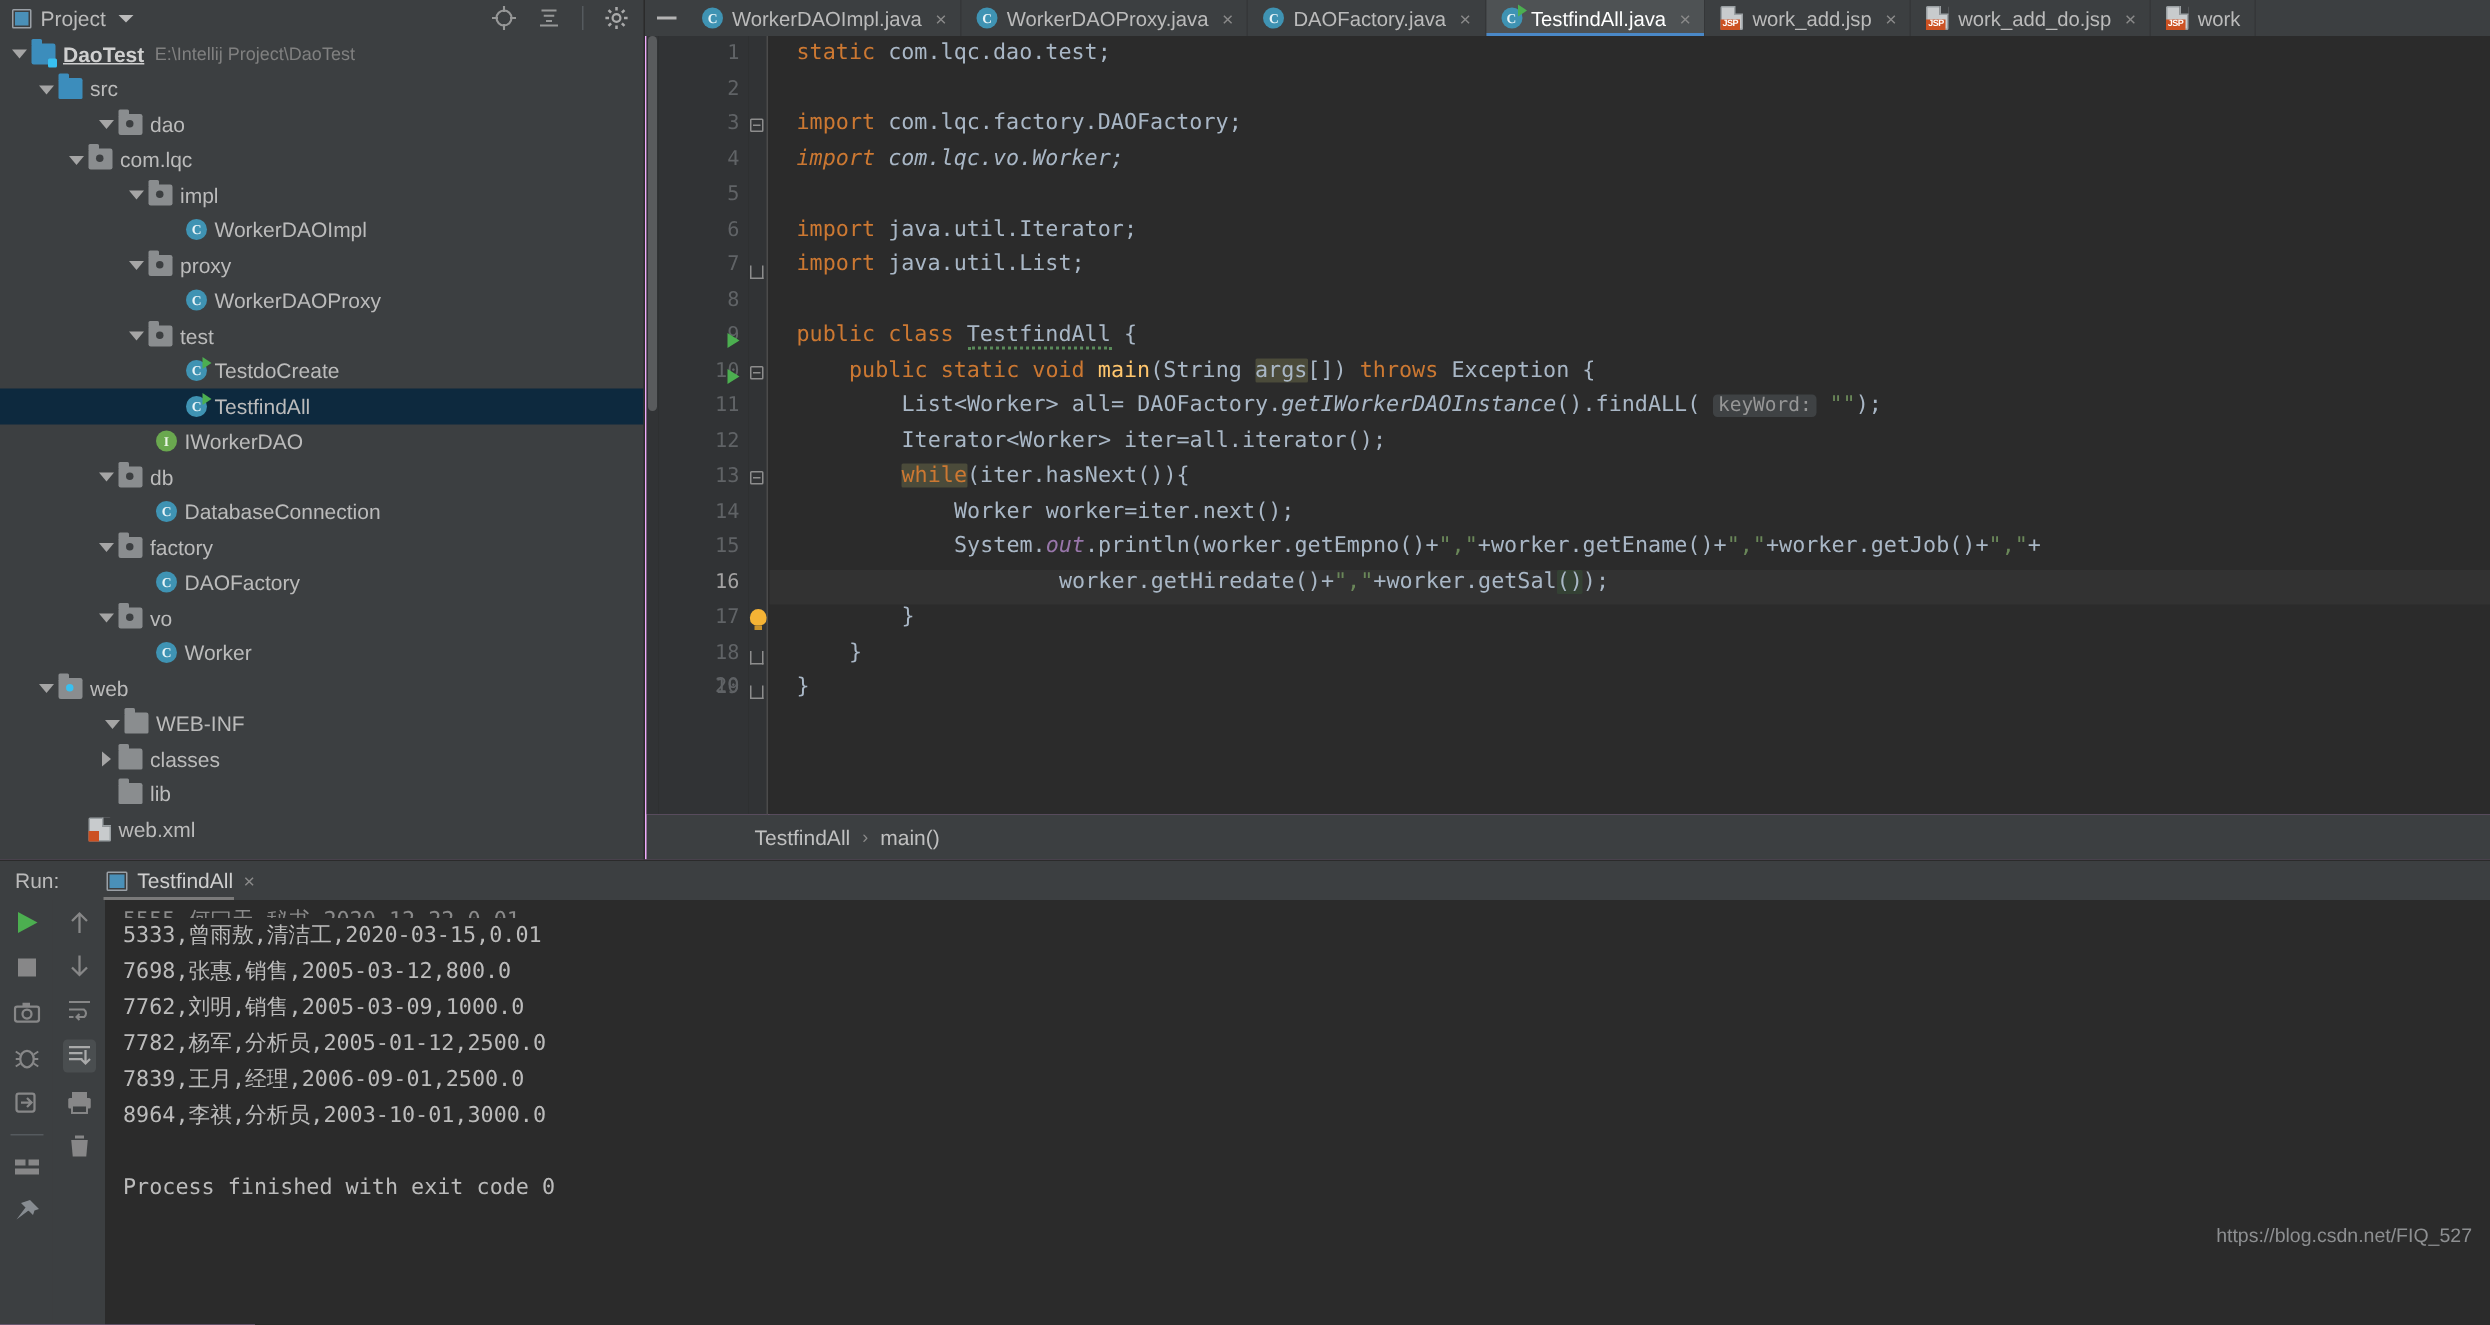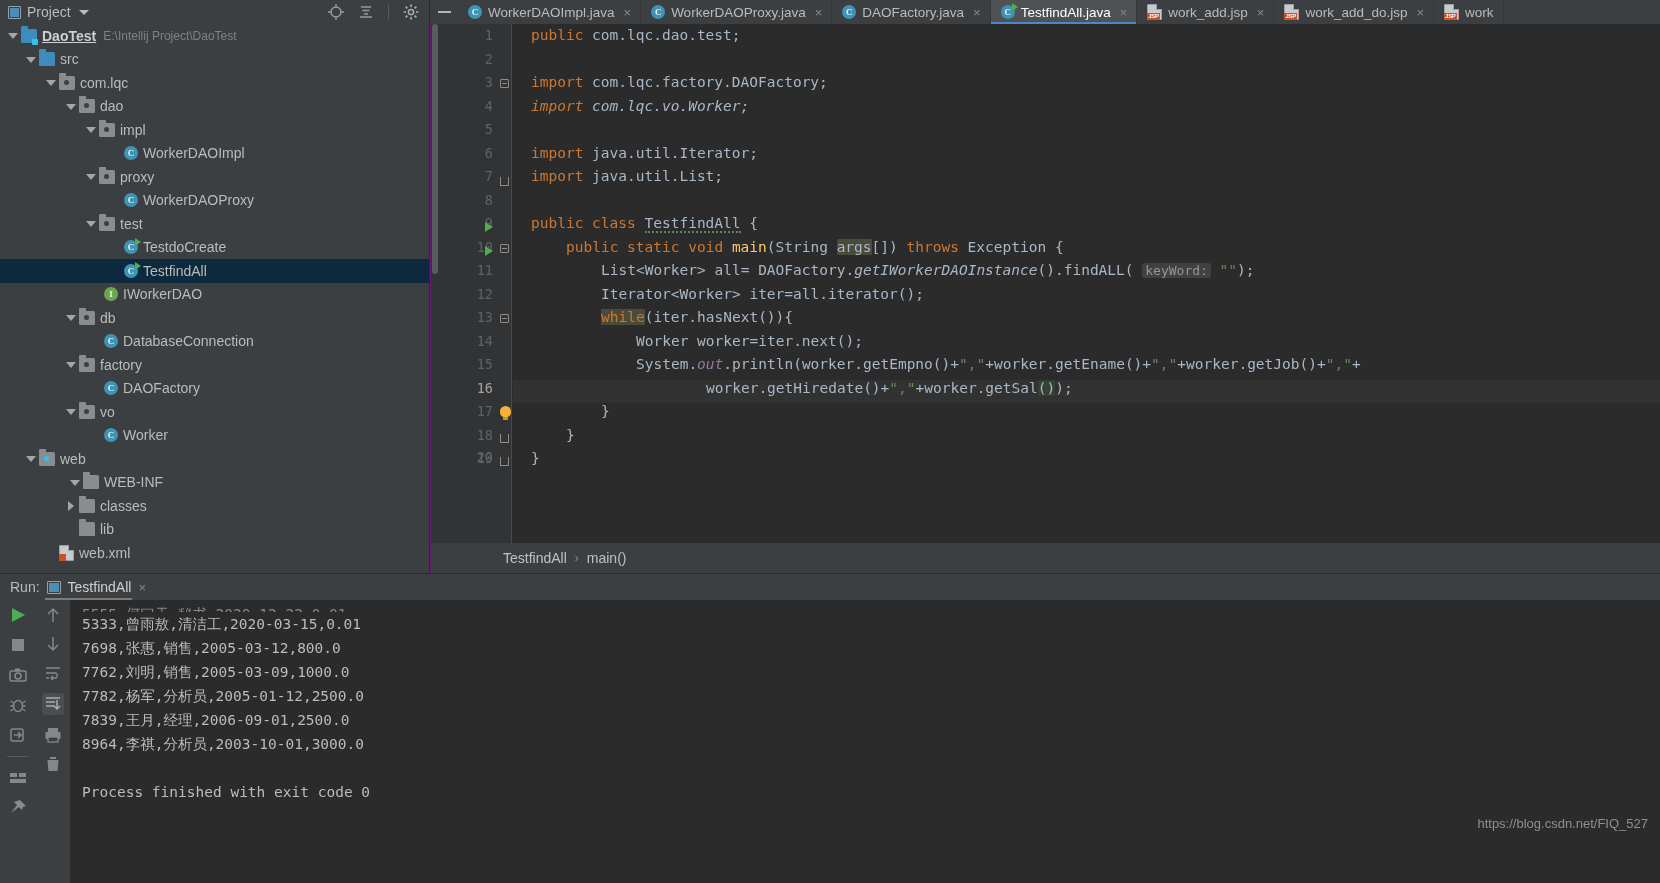--- a/index.html
+++ b/index.html
@@ -2,21 +2,21 @@
 <html><head>
 <meta charset="utf-8">
 <style>
   * { box-sizing: border-box; margin: 0; padding: 0; }
   html, body {
     width: 1660px; height: 883px;
     background: #3c3f41;
     font-family: "Liberation Sans", sans-serif;
     overflow: hidden;
   }
-  .app { position: relative; width: 1660px; height: 883px; background: #701a75; }
+  .app { position: relative; width: 1660px; height: 883px; background: #f0abfc; }
 
   
   .topbar { position: absolute; left:0; top:0; width:1660px; height:24px; background:#3c3f41; display:flex; }
   .proj-header {
     width: 430px; height: 24px; background:#3c3f41;
     display:flex; align-items:center; padding-left:8px; gap:6px;
     border-right: 1px solid #2b2b2b;
   }
   .proj-icon {
     width:13px; height:13px; border:1.6px solid #9aa0a6; border-radius:1px;
@@ -211,21 +211,21 @@
     position:absolute; left:431px; top:543px; width:1229px; height:30px;
     background:#3c3f41; display:flex; align-items:center; padding-left:72px;
     font-size:14px; color:#c0c0c0; gap:8px;
   }
   .bc-sep { color:#8a8a8a; font-size:12px; }
 
   
   .runpanel { position:absolute; left:0; top:573px; width:1660px; height:310px; background:#3c3f41; }
   .run-header {
     position:absolute; left:0; top:0; width:1660px; height:27px;
-    display:flex; align-items:center; padding-left:10px; gap:1px;
+    display:flex; align-items:center; padding-left:10px; gap:25px;
     border-top:1px solid #2b2b2b;
   }
   .run-label { font-size:14px; color:#bbbbbb; }
   .run-tab {
     display:flex; align-items:center; gap:7px; font-size:14px; color:#cfcfcf;
     position:relative; padding:0 8px 0 6px; height:27px;
   }
   .run-tab::after{ content:""; position:absolute; left:4px; bottom:1px; right:22px; height:2px; background:#7a7a7a; }
   .run-tab-ico {
     width:14px;height:13px; border:1.5px solid #9aa0a6; border-radius:1px; position:relative;
@@ -343,30 +343,30 @@
       <span class="tree-label bold">DaoTest</span>
       <span class="tree-path">E:\Intellij Project\DaoTest</span>
     </div>
 
     <div class="tree-row" style="padding-left:24px;">
       <span class="arrow down"></span>
       <span class="f-ico folder-blue"></span>
       <span class="tree-label">src</span>
     </div>
 
+    <div class="tree-row" style="padding-left:64px;">
+      <span class="arrow down"></span>
+      <span class="f-ico folder-pkg"></span>
+      <span class="tree-label">dao</span>
+    </div>
+
     <div class="tree-row" style="padding-left:44px;">
       <span class="arrow down"></span>
       <span class="f-ico folder-pkg"></span>
       <span class="tree-label">com.lqc</span>
-    </div>
-
-    <div class="tree-row" style="padding-left:64px;">
-      <span class="arrow down"></span>
-      <span class="f-ico folder-pkg"></span>
-      <span class="tree-label">dao</span>
     </div>
 
     <div class="tree-row" style="padding-left:84px;">
       <span class="arrow down"></span>
       <span class="f-ico folder-pkg"></span>
       <span class="tree-label">impl</span>
     </div>
 
     <div class="tree-row" style="padding-left:124px;">
       <span class="cls-wrap">
@@ -522,21 +522,21 @@
       <span class="fold-minus" style="left:1px; top:220px;"></span>
       <span class="fold-minus" style="left:1px; top:290px;"></span>
       <span class="bulb" style="left:1px; top:382px;"></span>
       <span class="fold-end" style="left:1px; top:410px;"></span>
       <span class="fold-end" style="left:1px; top:433px;"></span>
     </div>
 
     <div class="code-area">
       <div class="caret-line" style="top:355.5px;"></div>
 
-      <div class="crow" style="top:0px; left:18px;"><span class="kw">public</span><span> com.lqc.dao.test;</span></div>
+      <div class="crow" style="top:0px; left:18px;"><span class="kw">static</span><span> com.lqc.dao.test;</span></div>
 
       <div class="crow" style="top:47px; left:18px;"><span class="kw">import</span><span> com.lqc.factory.DAOFactory;</span></div>
       <div class="crow" style="top:70.5px; left:18px;font-style:italic;"><span class="kw">import</span><span> com.lqc.vo.Worker;</span></div>
 
       <div class="crow" style="top:117.5px; left:18px;"><span class="kw">import</span><span> java.util.Iterator;</span></div>
       <div class="crow" style="top:141px; left:18px;"><span class="kw">import</span><span> java.util.List;</span></div>
 
       <div class="crow" style="top:188px; left:18px;"><span class="kw">public class </span><span class="squig">TestfindAll</span><span> {</span></div>
 
       <div class="crow" style="top:211.5px; left:53px;"><span class="kw">public static void </span><span class="mth">main</span><span>(String </span><span class="hl-box">args</span><span>[]) </span><span class="kw">throws</span><span> Exception {</span></div>

